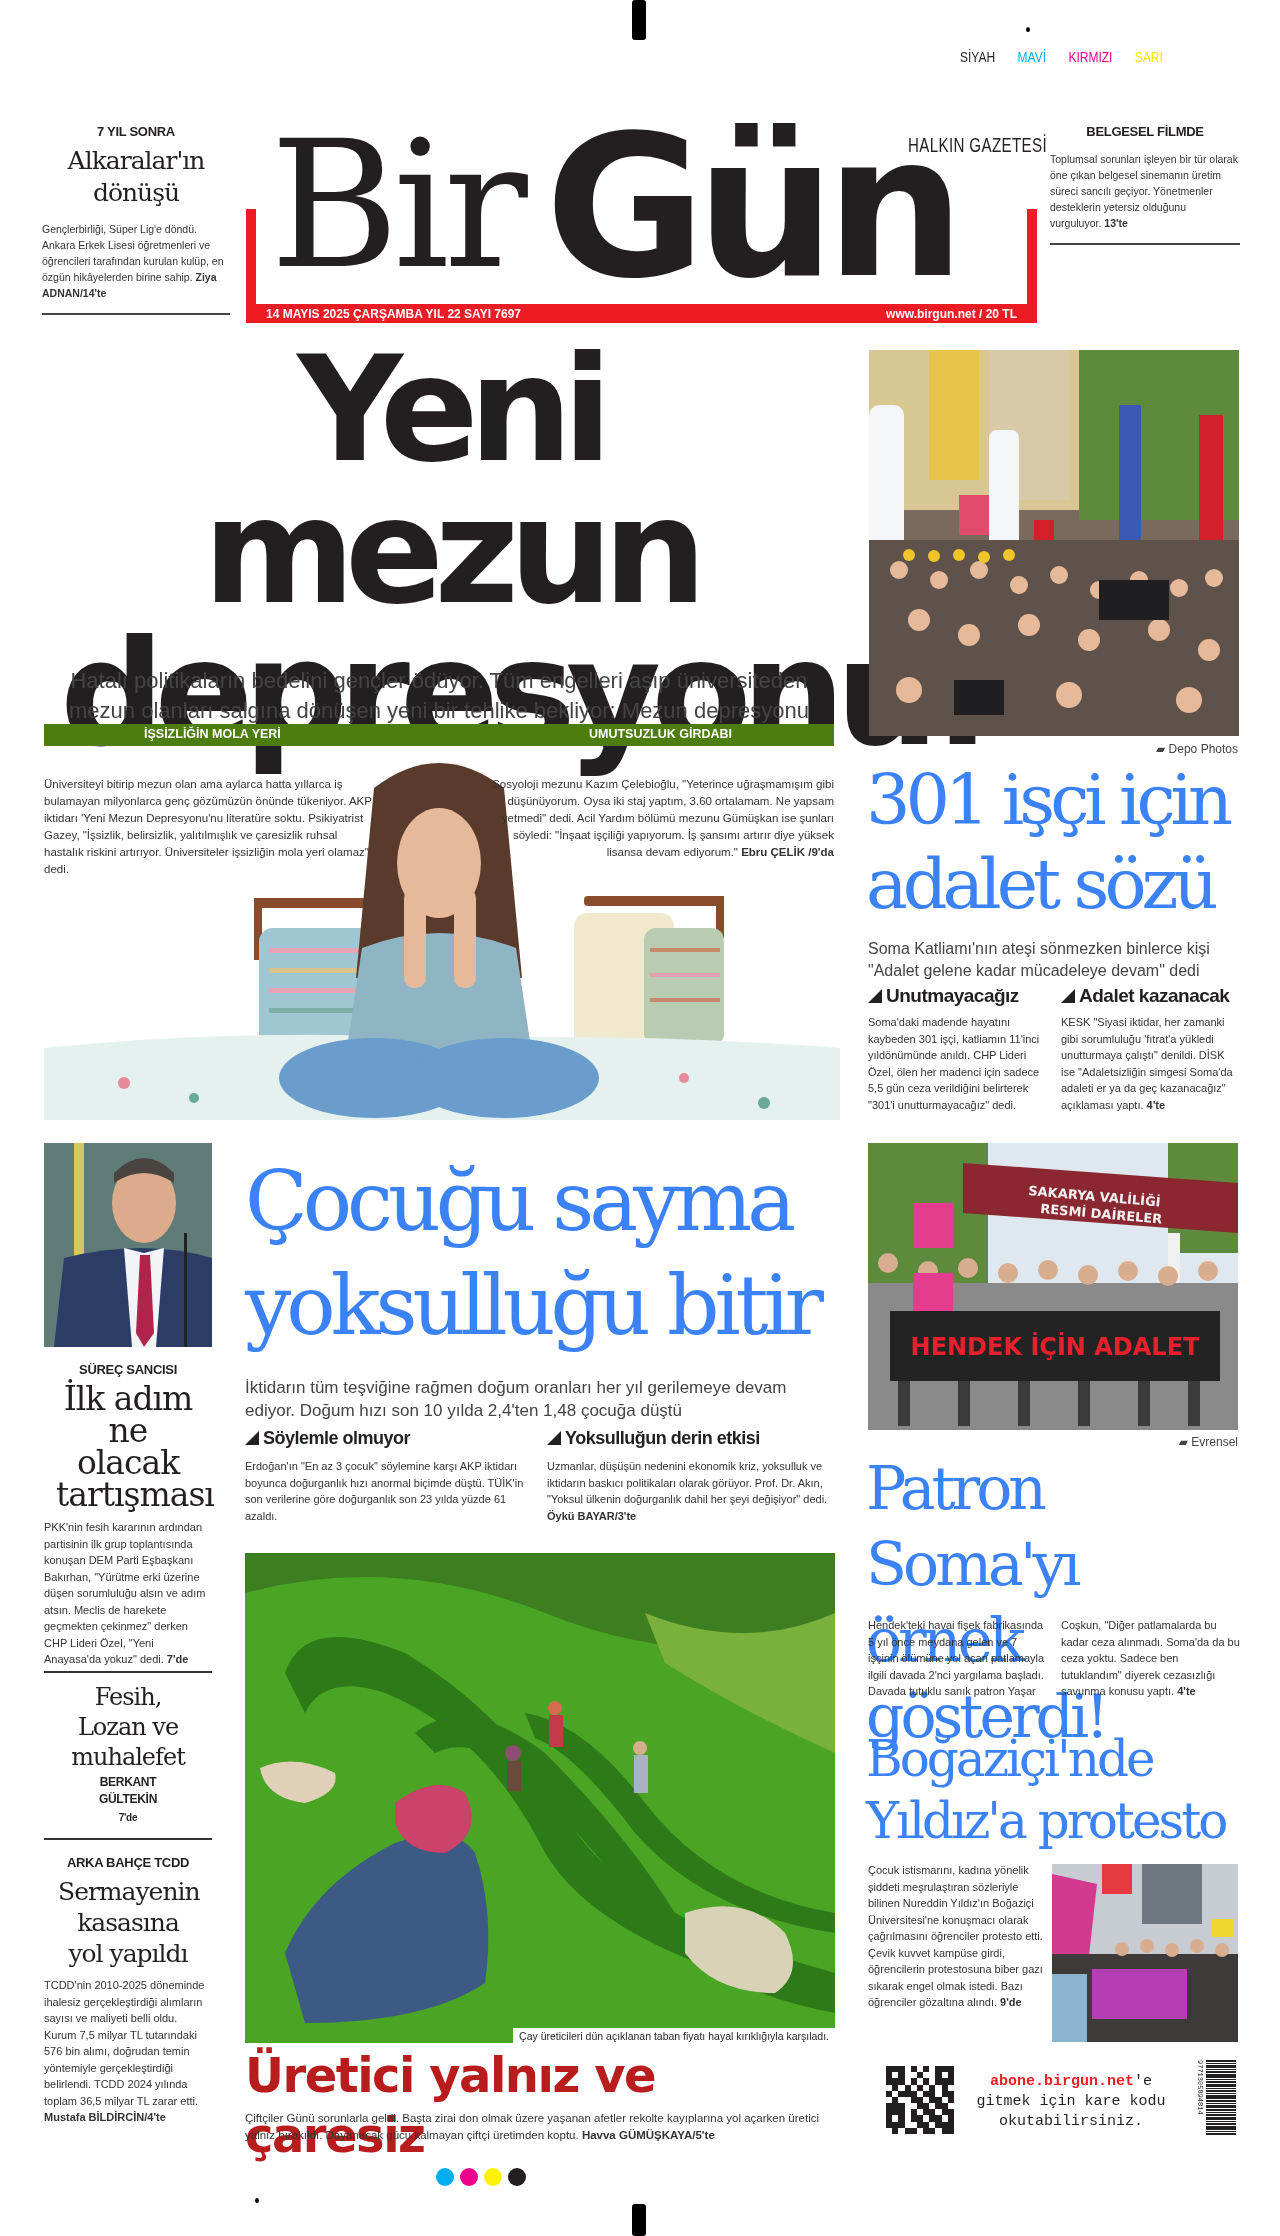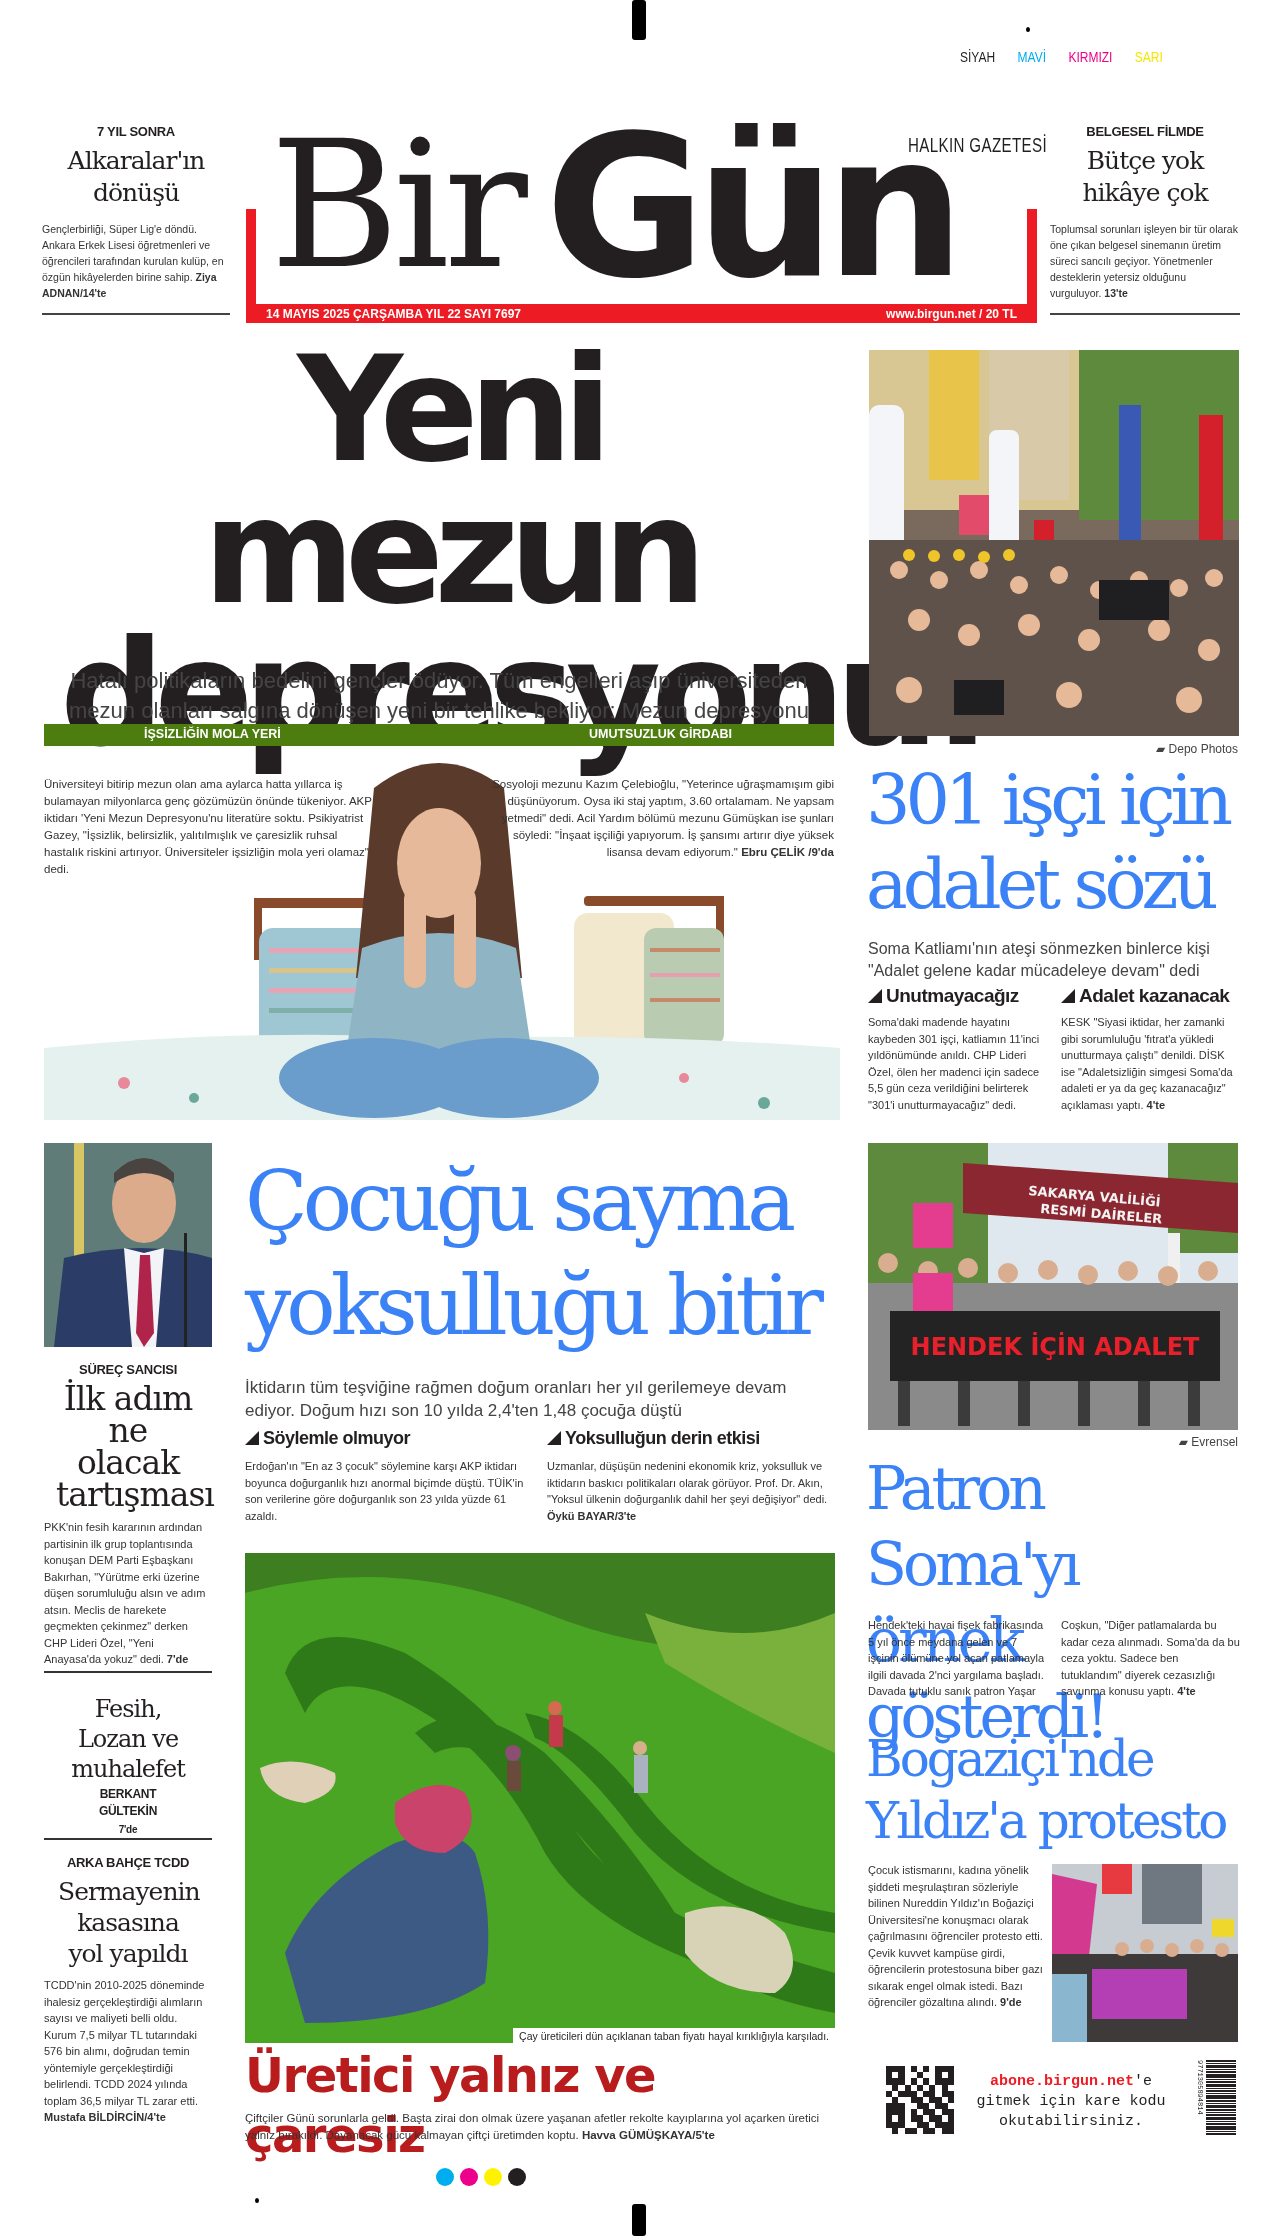--- a/index.html
+++ b/index.html
@@ -78,21 +78,20 @@
 <div class="abs logo-bir"><span>Bir</span></div>
 <div class="abs logo-gun"><span>Gün</span></div>
 <div class="abs halkin">HALKIN GAZETESİ</div>
 <div class="abs mast-bar">
   <span>14 MAYIS 2025 ÇARŞAMBA YIL 22 SAYI 7697</span>
   <span>www.birgun.net / 20 TL</span>
 </div>
 
 <div class="abs teaser" style="left:1050px;top:124px;width:190px;">
   <div class="kicker">BELGESEL FİLMDE</div>
-  <div class="title" style="padding:0 24px;">Bütçe yok hikâye çok</div>
   <div class="body">
     <span>Toplumsal sorunları işleyen bir tür olarak öne çıkan belgesel sinemanın üretim süreci sancılı geçiyor. Yönetmenler desteklerin yetersiz olduğunu vurguluyor.</span>
     <b>13'te</b>
   </div>
   <div class="rule" style="margin-top:12px;"></div>
 </div>
 
 <div class="abs main-head">
   <div>Yeni mezun</div>
   <div>depresyonu!</div>
@@ -219,21 +218,21 @@
 </div>
 <div class="abs teaser" style="left:44px;top:1362px;width:168px;">
   <div class="kicker">SÜREÇ SANCISI</div>
   <div class="title" style="font-size:33px;line-height:32px;padding:0 12px;">İlk adım ne olacak tartışması</div>
   <div class="body" style="font-size:11px;line-height:16.5px;margin-top:8px;">
     <span>PKK'nin fesih kararının ardından partisinin ilk grup toplantısında konuşan DEM Parti Eşbaşkanı Bakırhan, "Yürütme erki üzerine düşen sorumluluğu alsın ve adım atsın. Meclis de harekete geçmekten çekinmez" derken CHP Lideri Özel, "Yeni Anayasa'da yokuz" dedi.</span> <b>7'de</b>
   </div>
 </div>
 <div class="abs" style="left:44px;top:1671px;width:168px;height:2px;background:#333;"></div>
 <div class="abs teaser" style="left:44px;top:1678px;width:168px;">
-  <div class="title" style="font-size:24px;line-height:30px;margin-top:16px;padding:0 18px;">Fesih, Lozan ve muhalefet</div>
+  <div class="title" style="font-size:24px;line-height:30px;margin-top:4px;padding:0 18px;">Fesih, Lozan ve muhalefet</div>
   <div class="kicker" style="font-size:12px;line-height:17px;margin-top:2px;padding:0 42px;">BERKANT GÜLTEKİN</div>
   <div class="kicker" style="font-size:10px;margin-top:4px;">7'de</div>
 </div>
 <div class="abs" style="left:44px;top:1838px;width:168px;height:2px;background:#333;"></div>
 <div class="abs teaser" style="left:44px;top:1855px;width:168px;">
   <div class="kicker">ARKA BAHÇE TCDD</div>
   <div class="title" style="font-size:25px;line-height:31px;padding:0 14px;">Sermayenin kasasına yol yapıldı</div>
   <div class="body" style="font-size:11px;line-height:16.5px;margin-top:8px;">
     <span>TCDD'nin 2010-2025 döneminde ihalesiz gerçekleştirdiği alımların sayısı ve maliyeti belli oldu. Kurum 7,5 milyar TL tutarındaki 576 bin alımı, doğrudan temin yöntemiyle gerçekleştirdiği belirlendi. TCDD 2024 yılında toplam 36,5 milyar TL zarar etti.</span><br><b>Mustafa BİLDİRCİN/4'te</b>
   </div>

